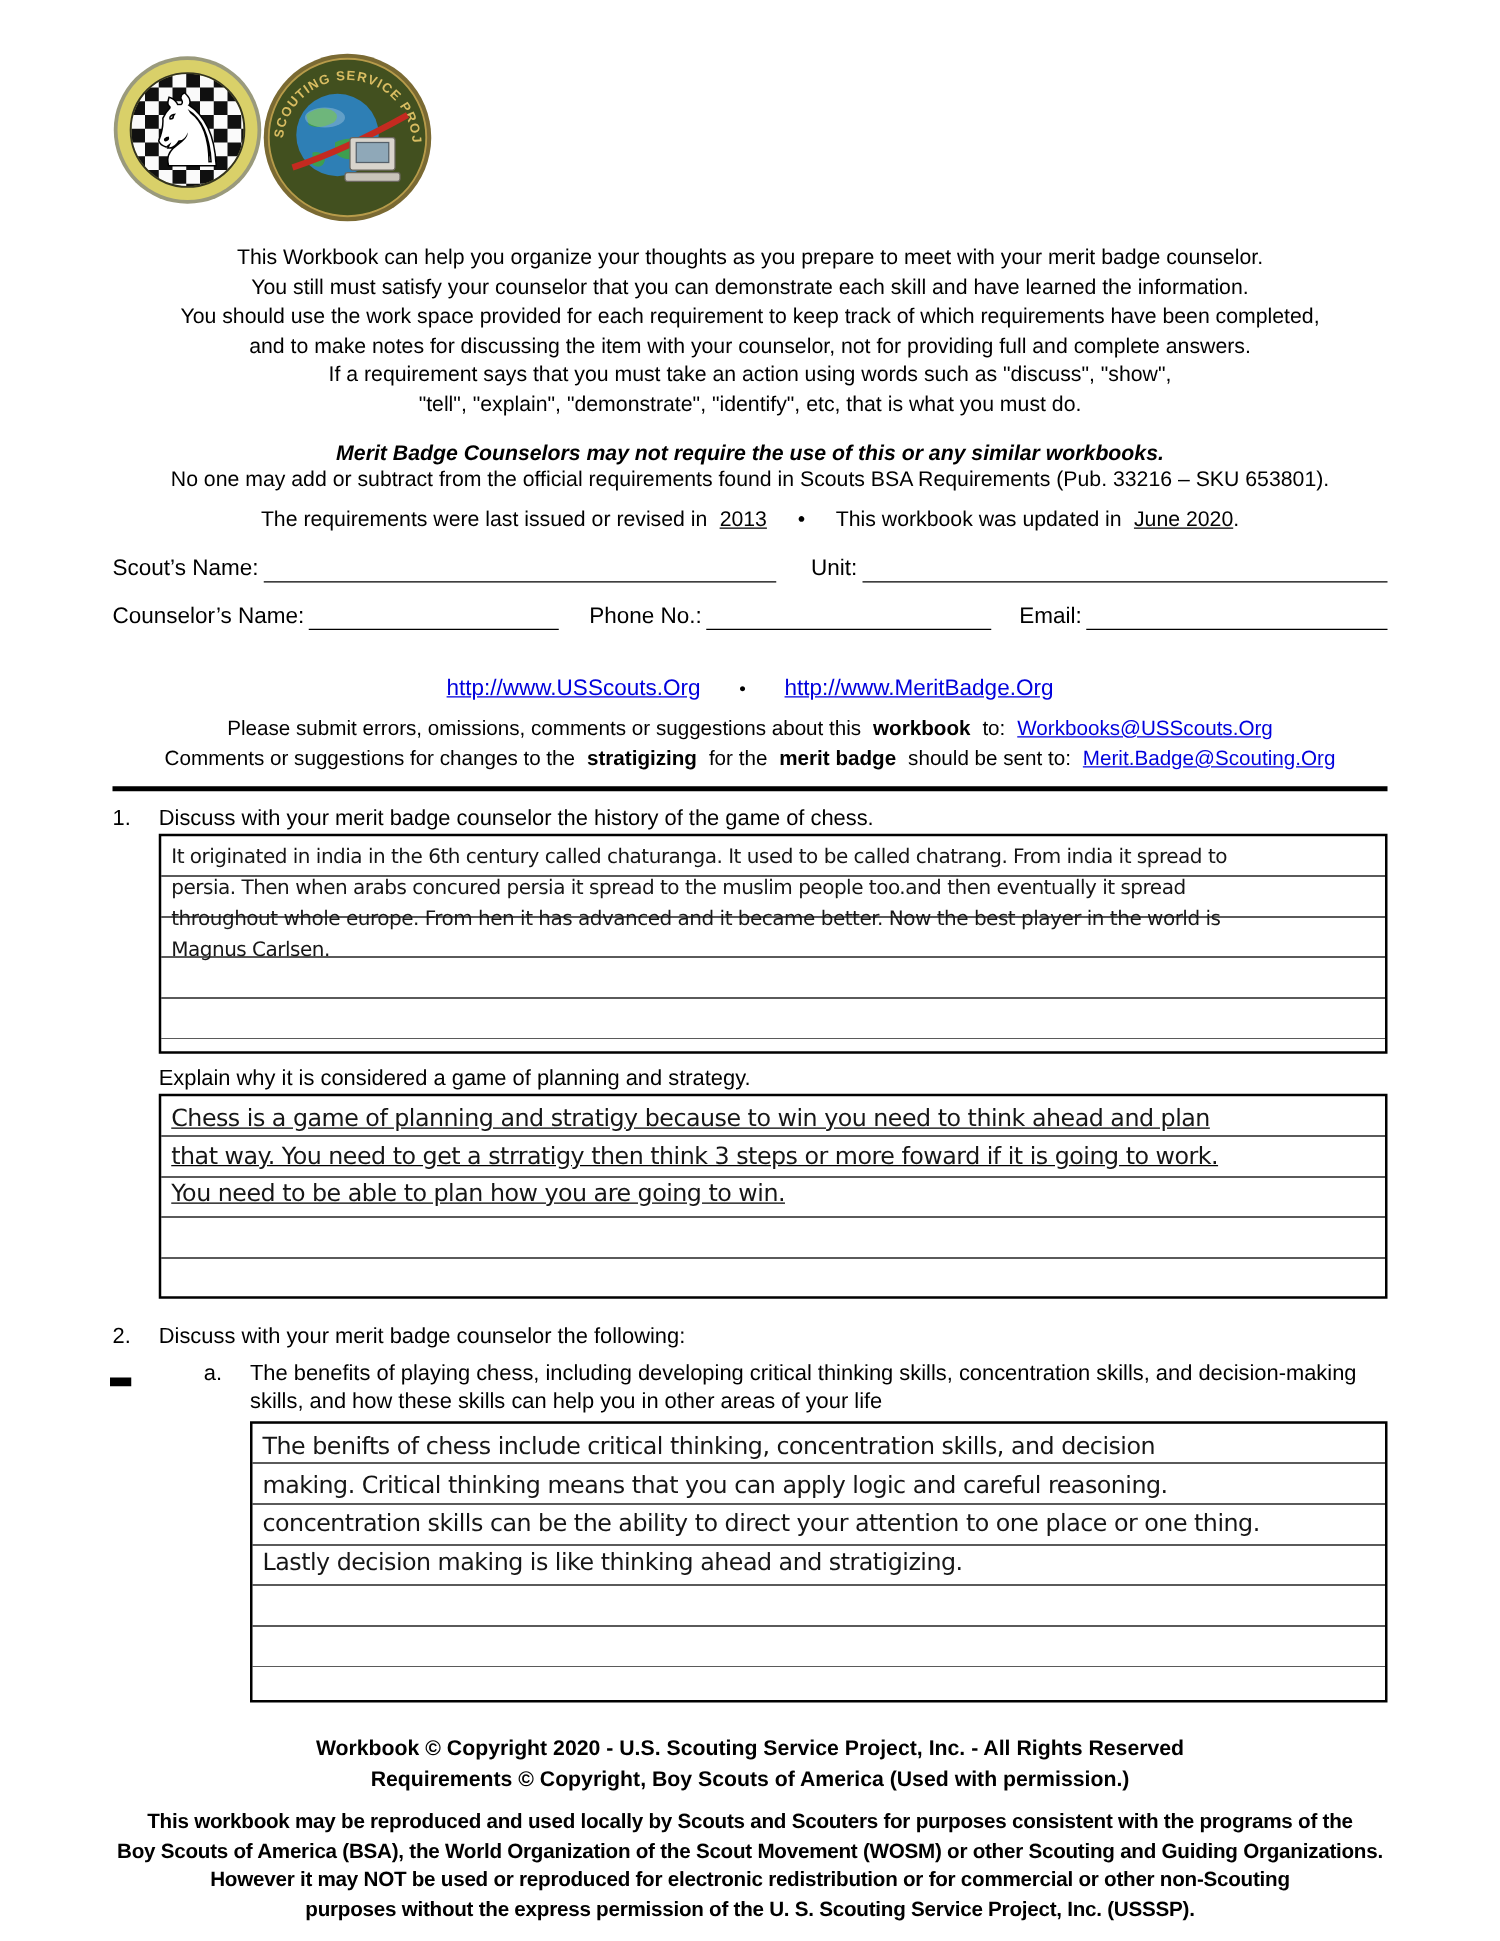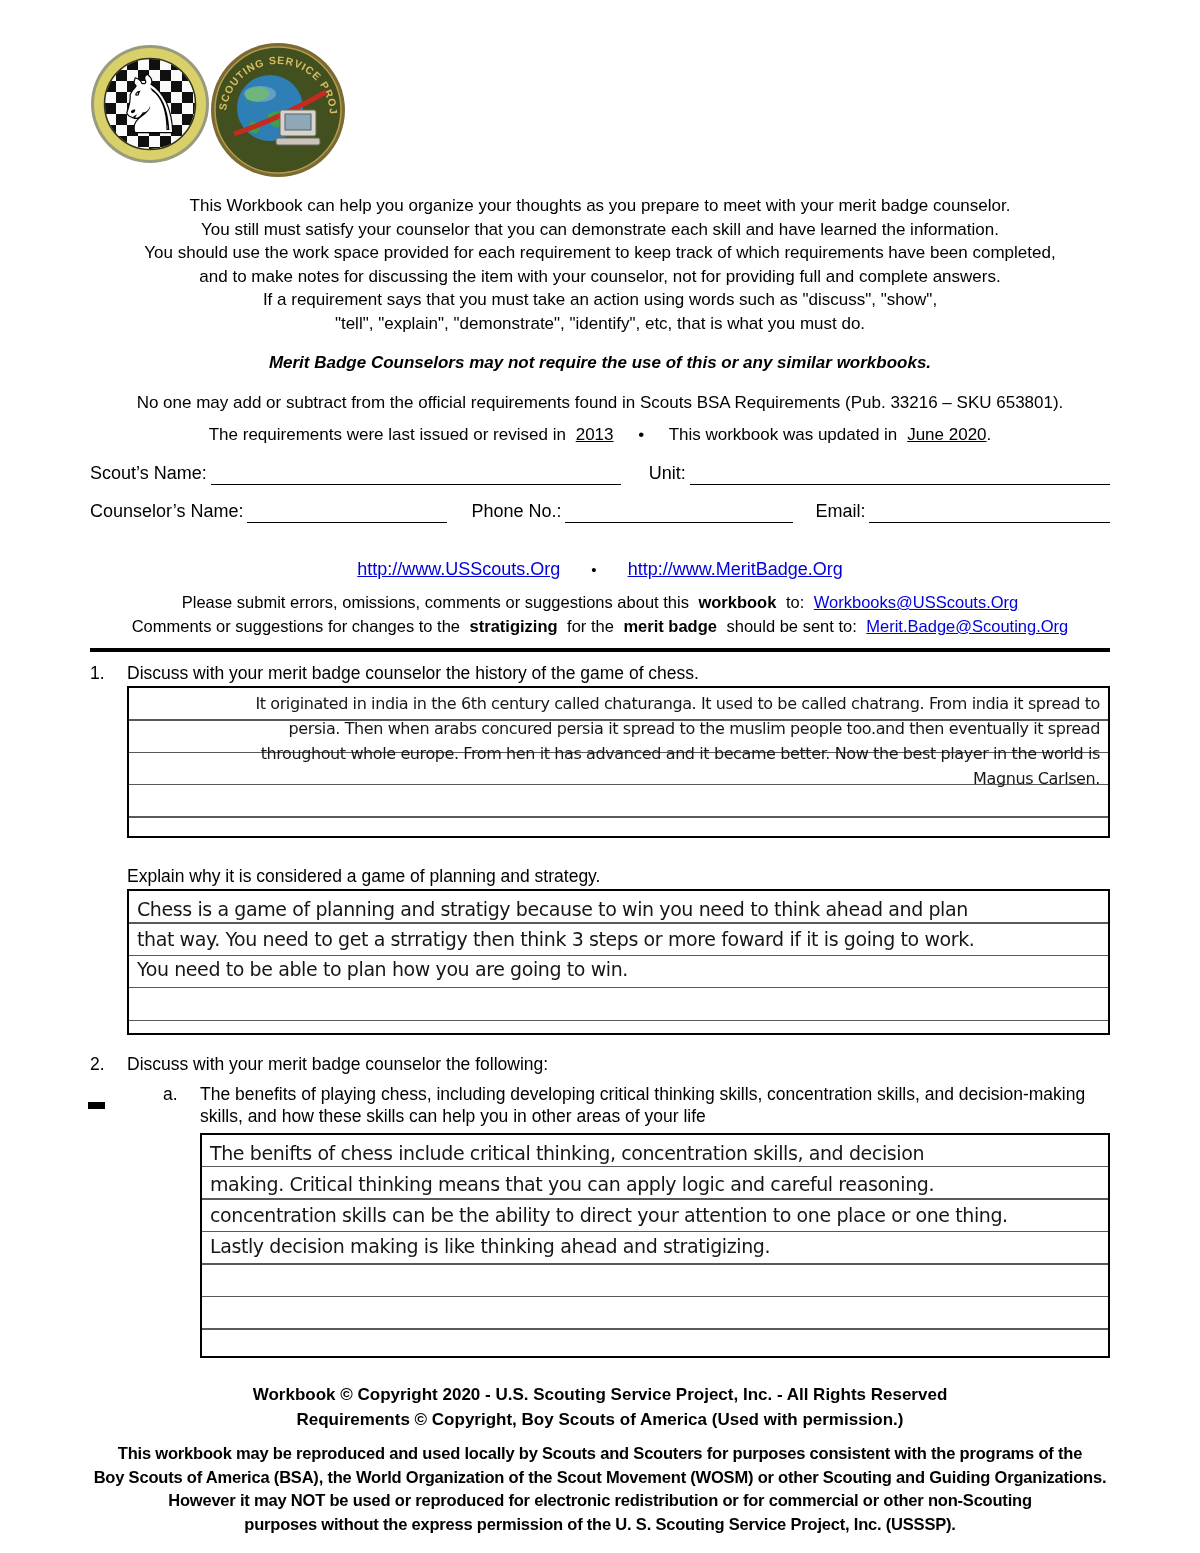--- a/index.html
+++ b/index.html
@@ -16,21 +16,21 @@
   .logo-right { width:136px; height:136px; flex:0 0 136px; }
   .header-center { flex:1; text-align:center; padding:0 10px; }
   .title   { font-size:60px; font-weight:bold; line-height:1.05; letter-spacing:1px; }
   .subtitle{ font-size:34px; margin-top:2px; }
   .tagline { font-size:17px; margin-top:12px; }
 
   .prewrap { white-space:pre-line; }
 
   .intro { text-align:center; font-size:17px; line-height:23.5px; margin-top:10px; }
   .bold-note { text-align:center; font-size:17px; font-weight:bold; margin-top:18px;font-style:italic; }
-  .no-add   { text-align:center; font-size:17px; margin-top:20px; }
+  .no-add   { text-align:center; font-size:17px; margin-top:1px; }
   .revised  { text-align:center; font-size:17px; margin-top:12px; }
   .u  { text-decoration:underline; }
   .bu { font-weight:bold; }
   .ml { margin-left:0.30em; }
   .bullet-sep { display:inline-block; margin:0 20px; }
 
   
   .form-row { display:flex; align-items:flex-end; font-size:18px; height:26px; }
   .row1 { margin-top:14px; }
   .row2 { margin-top:12px; }
@@ -47,30 +47,30 @@
   .submit-block { text-align:center; font-size:16.5px; line-height:24px; margin-top:10px; }
 
   .divider { height:4px; background:#000; margin-top:10px; }
 
   
   .req { display:flex; font-size:17.5px; line-height:22px; margin-top:10px; }
   .req-num { flex:0 0 37px; }
   .req-body { flex:1; }
   .req2 { margin-top:18px; }
   .sub { margin-left:73px; margin-top:8px; }
-  .explain { margin-left:37px; margin-top:27px; font-size:17.5px; line-height:22px; }
+  .explain { margin-left:37px; margin-top:8px; font-size:17.5px; line-height:22px; }
 
   .answer-box {
     border:2px solid #000; overflow:hidden; padding:3px 8px 0 8px; background:#fff;
     background-image:repeating-linear-gradient(to bottom, transparent 0px, transparent 31px, #5a5a5a 31px, #5a5a5a 32.5px);
   }
   .answer-text { font-family:"DejaVu Sans", sans-serif; color:#161616; letter-spacing:-0.4px; }
-  .box1 { margin-left:37px; margin-top:2px; height:152px;text-align:right; }
+  .box1 { margin-left:37px; margin-top:2px; height:176px; }
   .box1 .answer-text { font-size:16px; line-height:25px; }
-  .box2 { margin-left:37px; margin-top:2px; height:146px; }
+  .box2 { margin-left:37px; margin-top:2px; height:164px;text-decoration:underline; }
   .box2 .answer-text { font-size:19px; line-height:30px; }
   .box3 { margin-left:110px; margin-top:6px; height:225px; }
   .box3 .answer-text { font-size:19px; line-height:31px; }
 
   .stray-dash { position:absolute; left:88px; top:1102px; width:17px; height:7px; background:#000; }
 
   
   .footer { text-align:center; margin-top:24px; font-weight:bold; }
   .footer .c1, .footer .c2 { font-size:17px; line-height:25px; }
   .footer .body { font-size:16.5px; line-height:23.5px; margin-top:10px; letter-spacing:-0.2px; }

